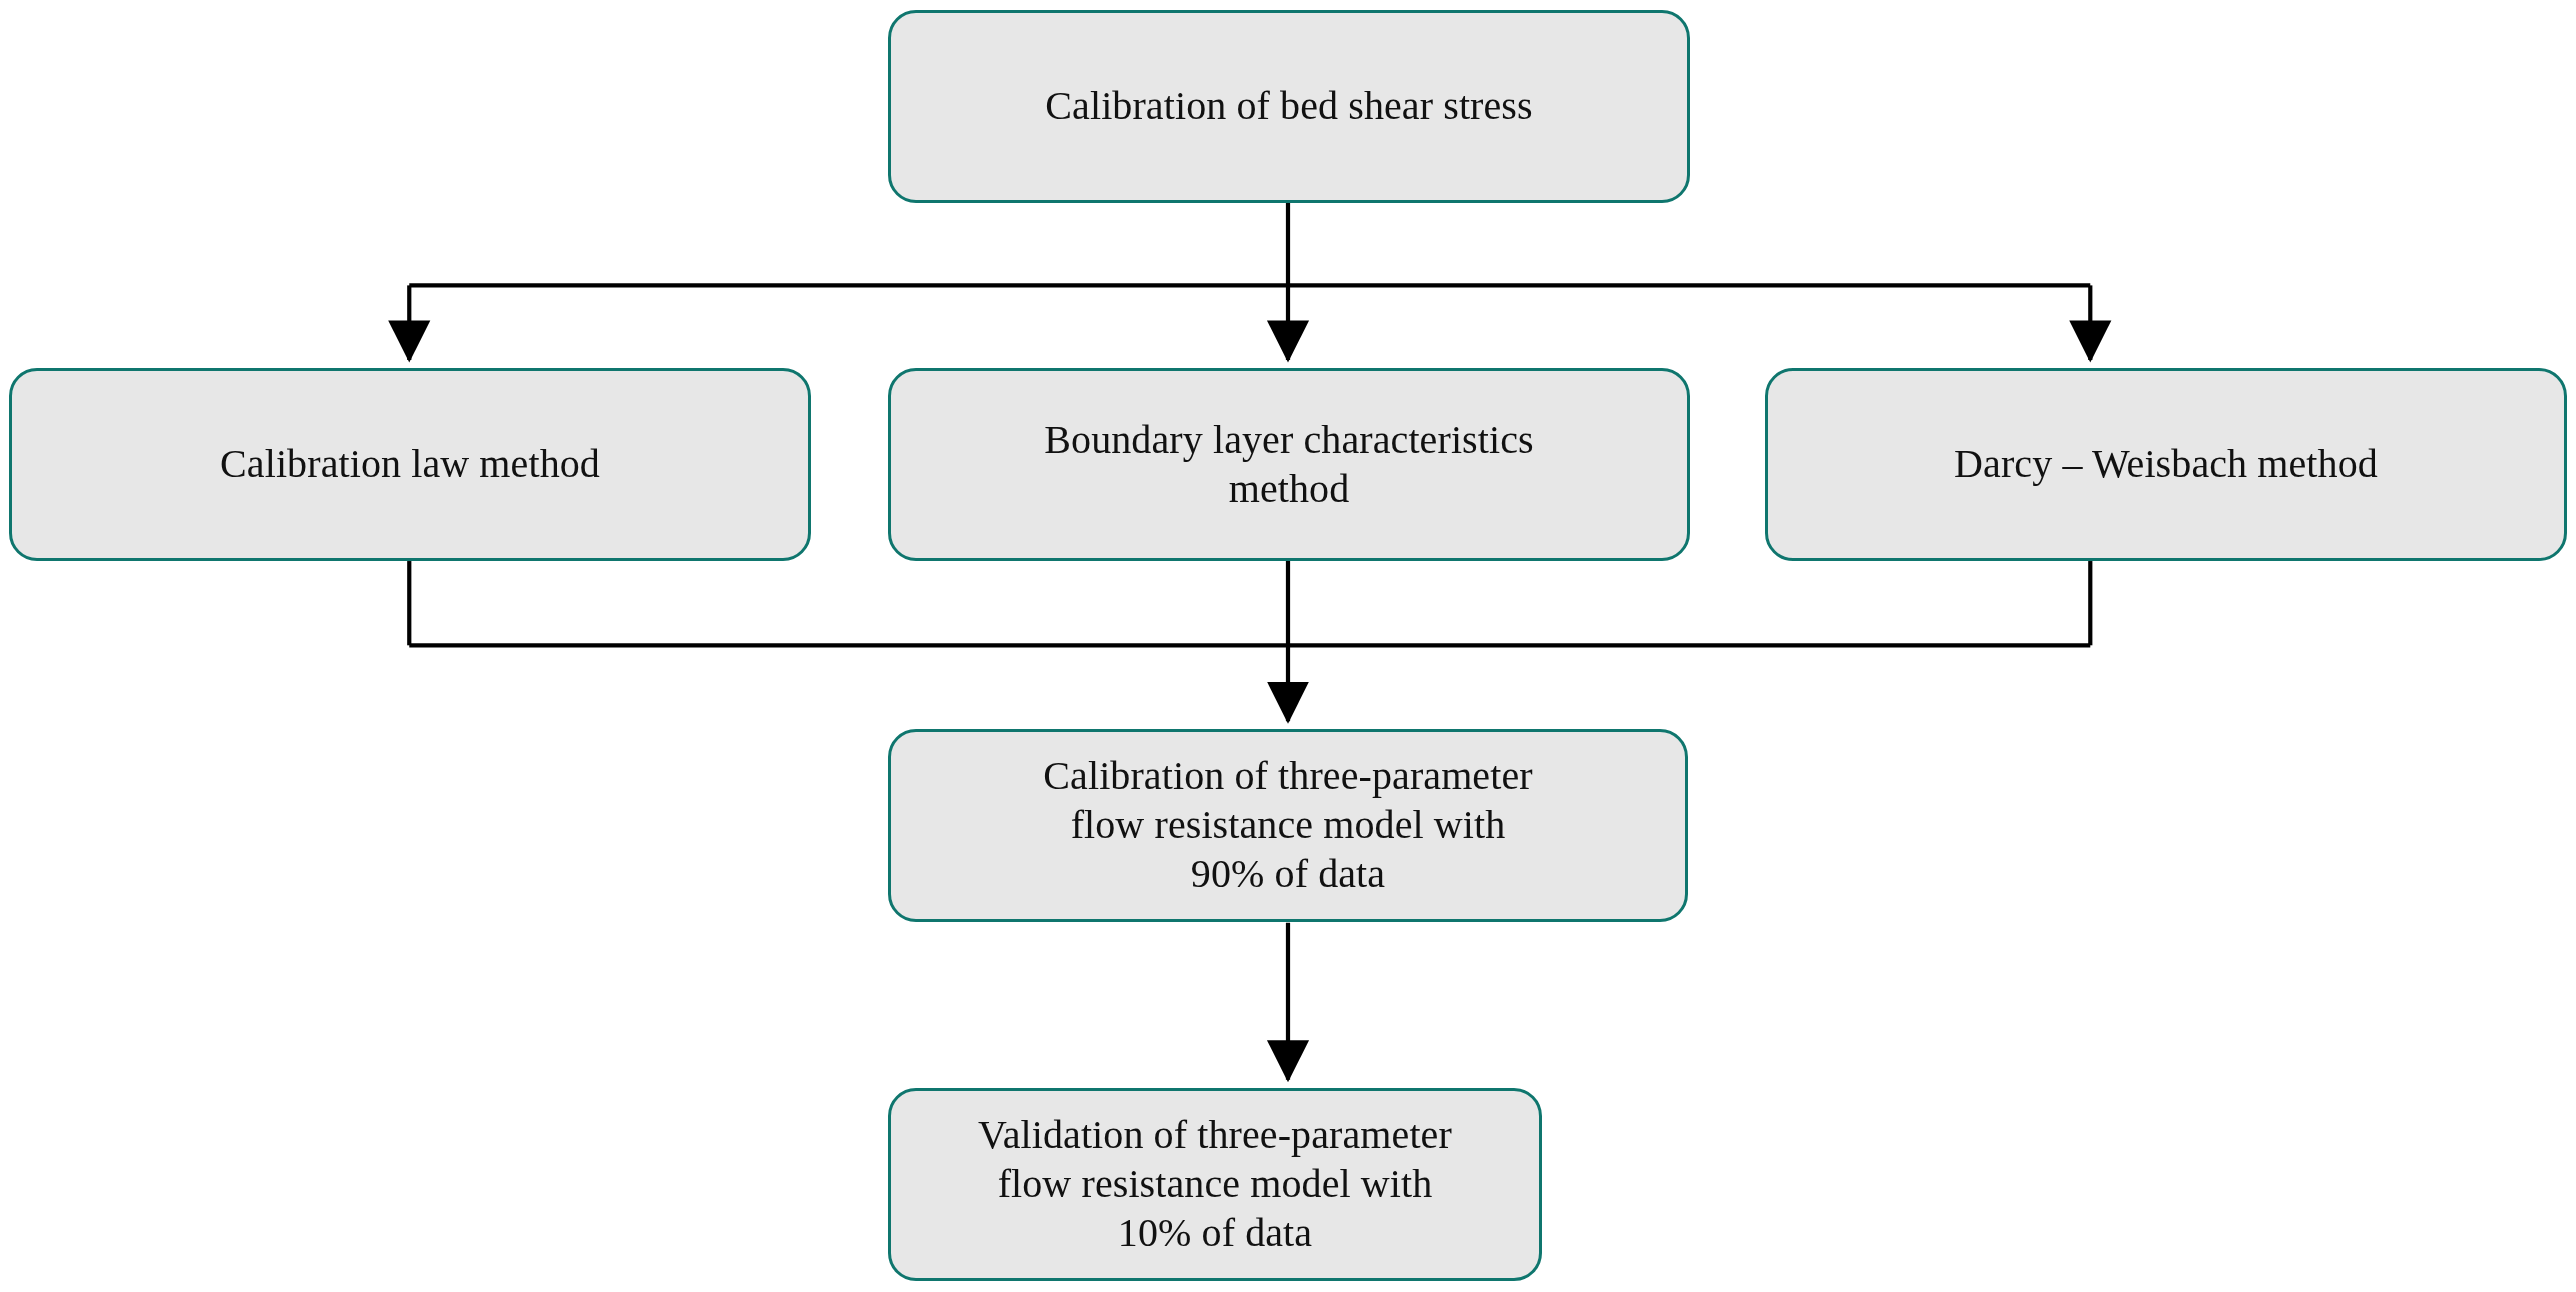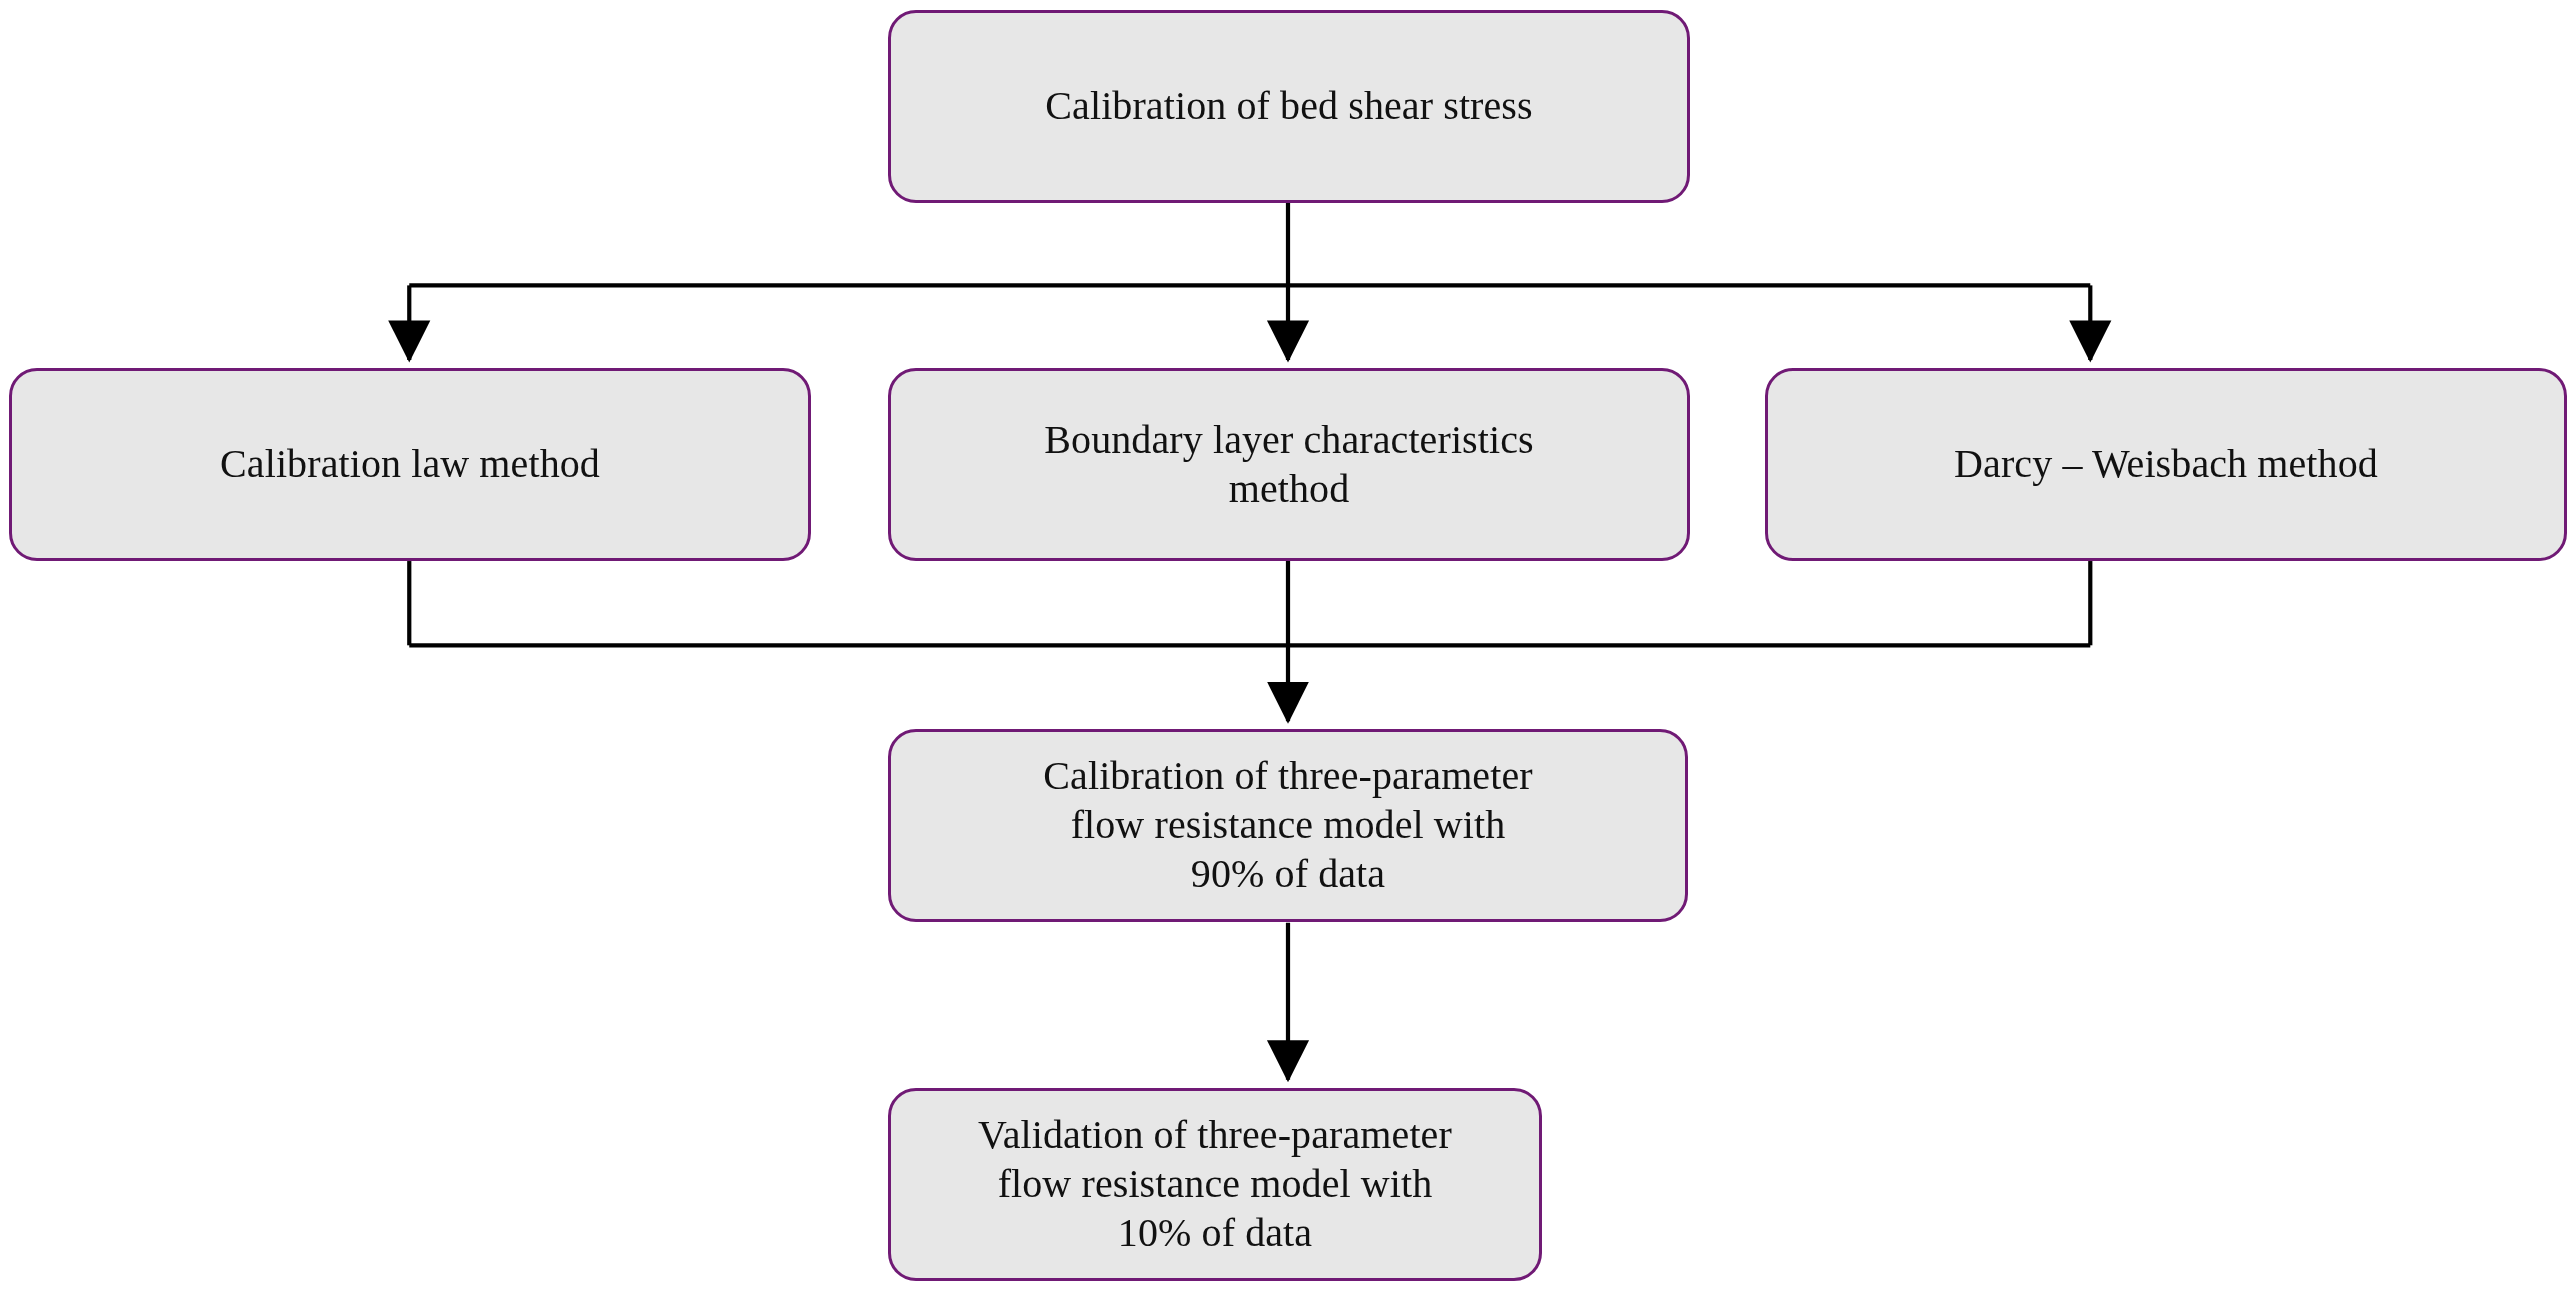--- a/index.html
+++ b/index.html
@@ -22,21 +22,21 @@
     left: 0;
     top: 0;
     width: 2576px;
     height: 1293px;
     pointer-events: none;
   }
   .node {
     position: absolute;
     box-sizing: border-box;
     background: #E7E7E7;
-    border: 3px solid #701a75;
+    border: 3px solid #0f766e;
     border-radius: 28px;
     display: flex;
     align-items: center;
     justify-content: center;
     text-align: center;
     color: #111111;
     font-size: 40px;
     line-height: 1.22;
     letter-spacing: 0.1px;
     padding: 0 20.5px;

